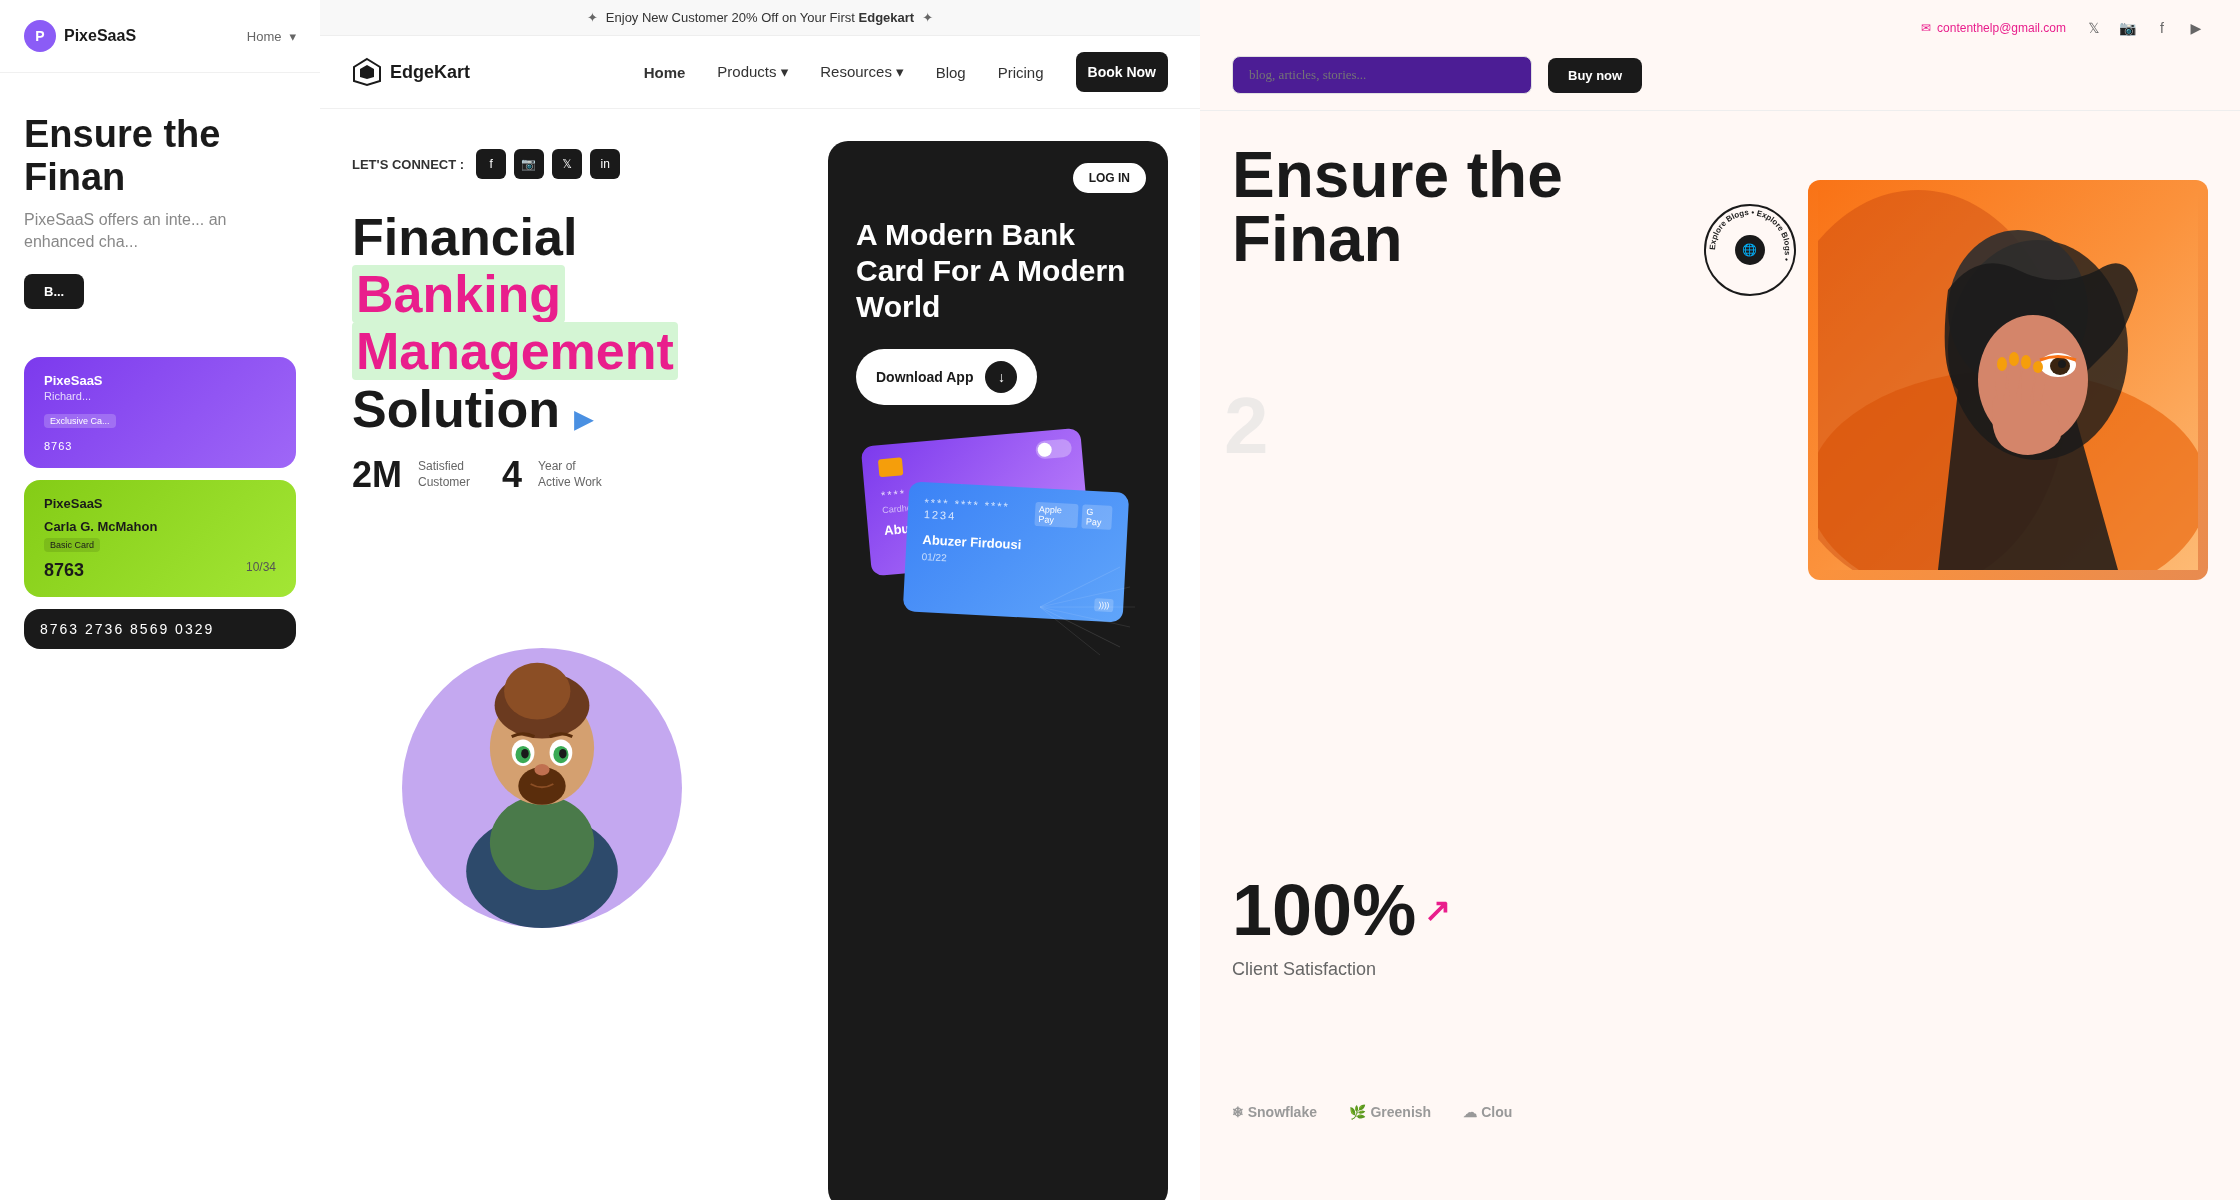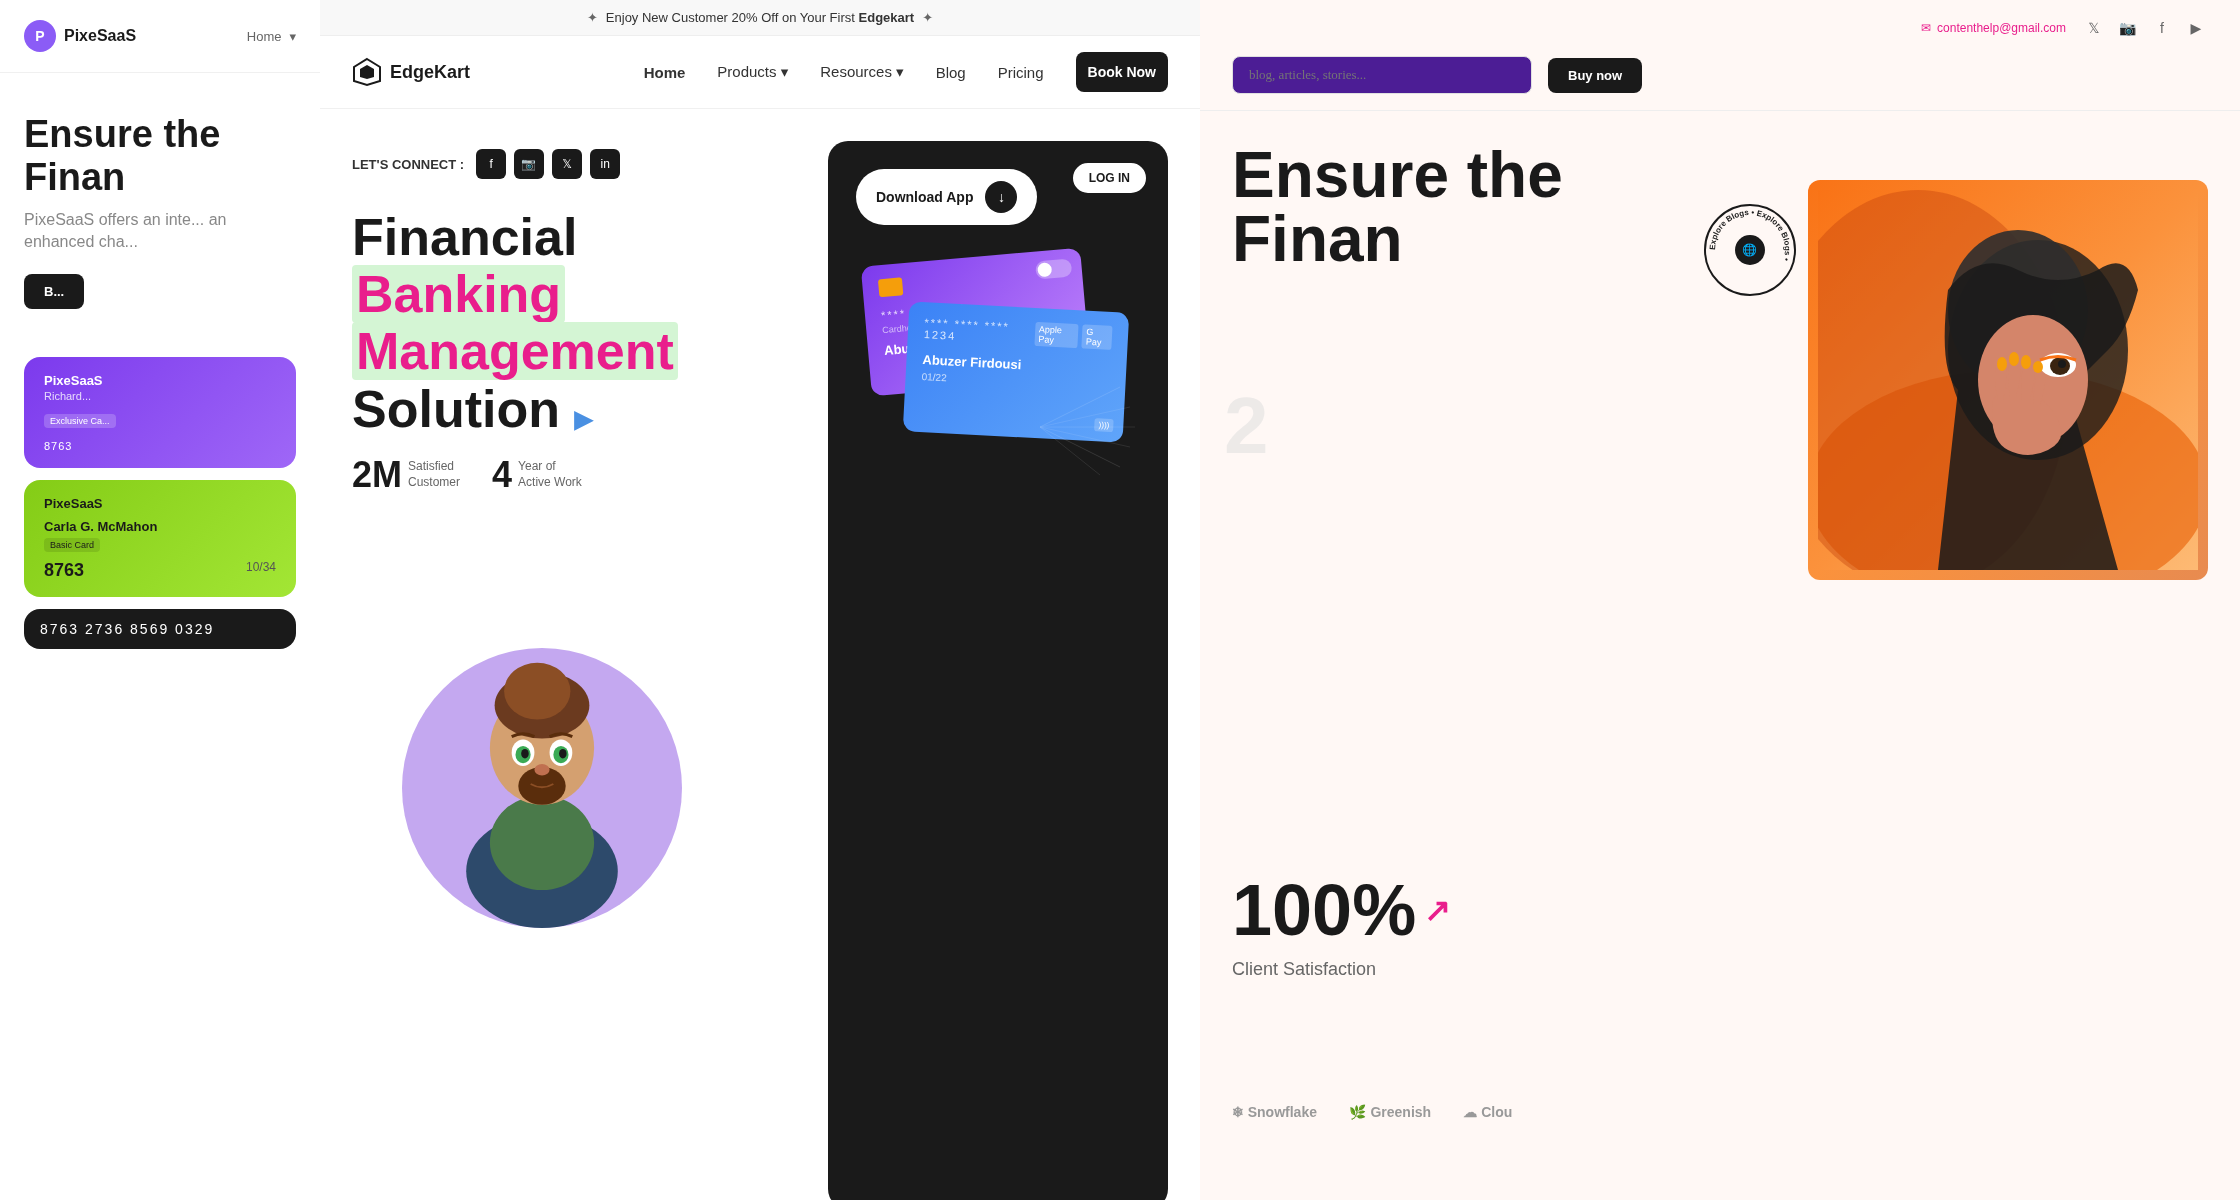--- a/index.html
+++ b/index.html
@@ -320,21 +320,21 @@
     .hero-stats {
       display: flex;
       gap: 32px;
       margin-bottom: 32px;
       margin-top: 16px;
     }
 
     .stat-item {
       display: flex;
       align-items: center;
-      gap: 6px;
+      gap: 16px;
     }
 
     .stat-number {
       font-size: 36px;
       font-weight: 800;
       color: #1a1a1a;
     }
 
     .stat-label {
       font-size: 12px;
@@ -854,20 +854,21 @@
           <ellipse cx="130" cy="213" rx="8" ry="6" fill="#c07050"></ellipse>
 
           <path d="M118,228 Q130,235 142,228" stroke="#8b4e25" stroke-width="2" fill="none"></path>
         </svg>
       </div>
     </div>
 
     <div class="hero-right">
       <button class="login-btn">LOG IN</button>
 
+      <h2 class="modern-card-title">A Modern Bank Card For  A Modern World</h2>
 
       <button class="download-app-btn">
         <span>Download App</span>
         <div class="download-icon">↓</div>
       </button>
 
       <div class="bank-cards-visual">
 
         <div class="bank-card-1">
           <div class="card-chip"></div>

